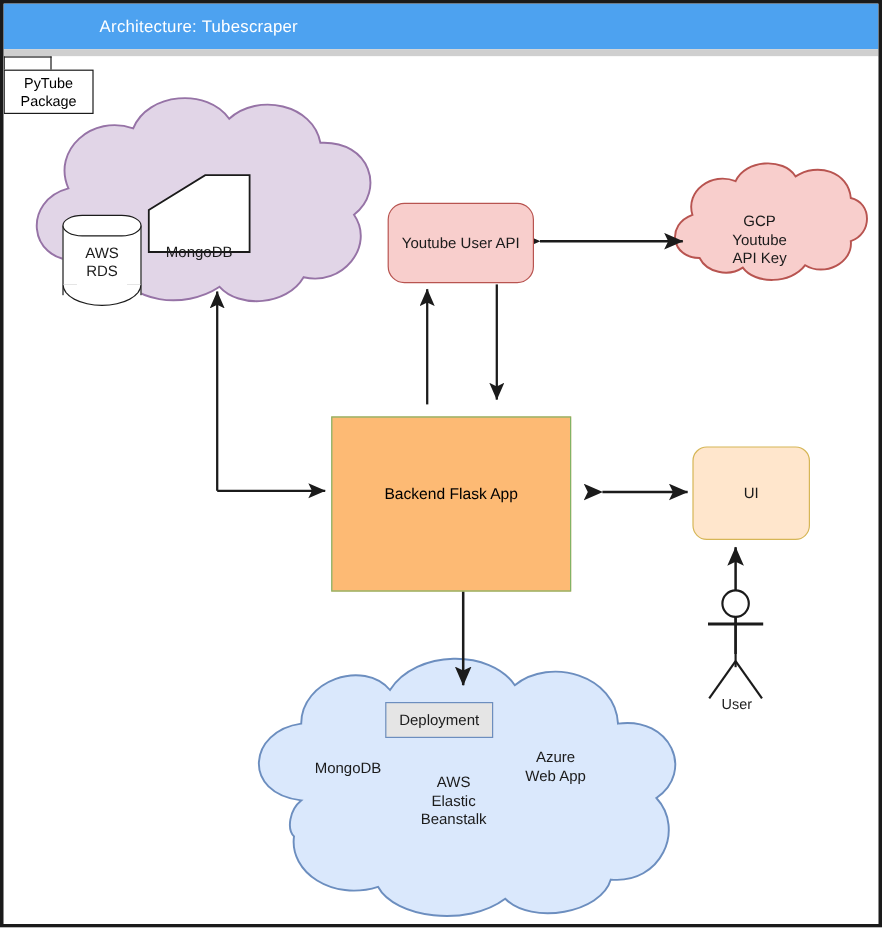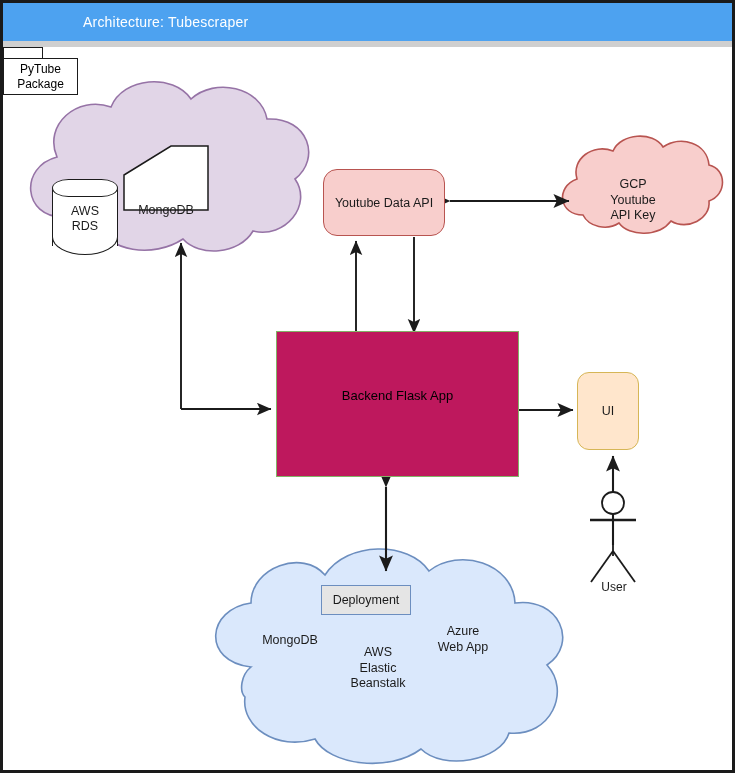--- a/index.html
+++ b/index.html
@@ -72,35 +72,35 @@
     font-size: 12.5px;
     color: #1b1b1b;
   }
   #node-youtube-api {
     left: 320px; top: 122px;
     width: 122px; height: 67px;
     background: #f8cecc;
     border: 1.6px solid #b85450;
   }
   #node-flask {
-    left: 273px; top: 284px;
-    width: 243px; height: 146px;
-    background: #be185d;
+    left: 273px; top: 300px;
+    width: 200px; height: 146px;
+    background: #fdba74;
     border: 1.6px solid #82b366;
   }
   #node-flask .flask-label {
     position: absolute;
     left: 0; right: 0;
     top: 56px;
     text-align: center;
     font-size: 13px;
   }
   #node-ui {
     left: 574px; top: 325px;
-    width: 62px; height: 78px;
+    width: 98px; height: 78px;
     background: #ffe6cc;
     border: 1.6px solid #d6b656;
     border-radius: 12px;
   }
   #node-ui .ui-label { font-size: 12.5px; }
   
   #node-pytube {
     left: 408px; top: 424px;
     width: 75px; height: 48px;
   }
@@ -303,21 +303,21 @@
       <div class="cyl-label">AWS
 RDS</div>
     </div>
 
     <div id="db-mongo">
       <div class="mongo-label">MongoDB</div>
     </div>
 
 
     <div class="node rrect" id="node-youtube-api">
-      <span>Youtube Data API</span>
+      <span>Youtube User API</span>
     </div>
 
     <div class="cloud-text" id="gcp-text">GCP
 Youtube
 API Key</div>
 
     <div class="node" id="node-flask">
       <div class="flask-label">Backend Flask App</div>
     </div>
 

